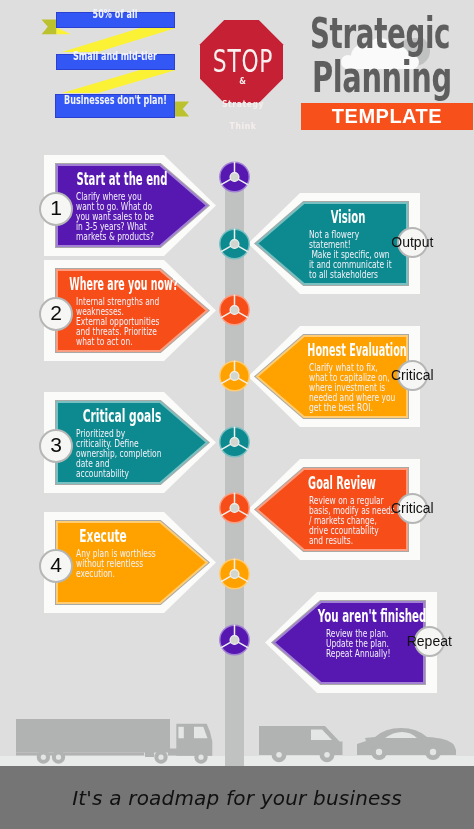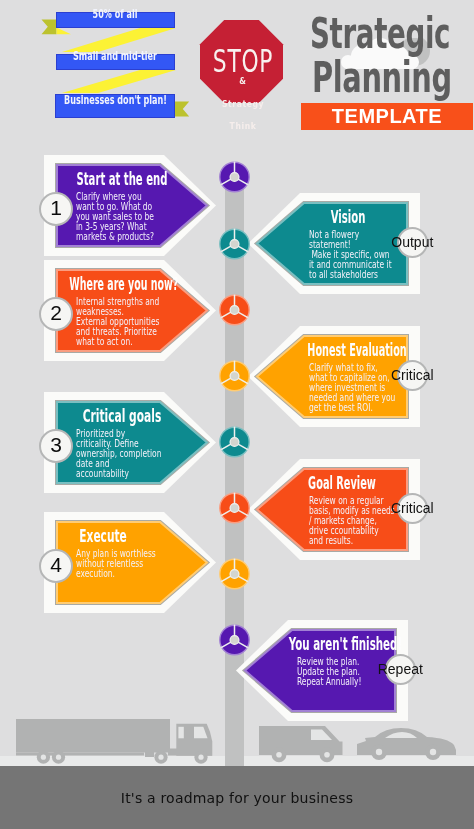--- a/index.html
+++ b/index.html
@@ -5,21 +5,21 @@
   html,body{margin:0;padding:0;}
   body{width:474px;height:829px;background:#dededf;font-family:"DejaVu Sans",sans-serif;overflow:hidden;position:relative;}
   .stage{position:absolute;left:0;top:0;width:474px;height:829px;}
   svg.layer{position:absolute;left:0;top:0;width:474px;height:829px;overflow:visible;}
   .abs{position:absolute;}
 
   
   .road{position:absolute;left:0;top:756px;width:474px;height:10px;background:#e9eaea;}
   .footer-band{position:absolute;left:0;top:766px;width:474px;height:63px;background:#757575;
     display:flex;align-items:center;justify-content:center;}
-  .footer-text{font-family:"DejaVu Sans",sans-serif;font-size:14px;color:#111;letter-spacing:.2px;}
+  .footer-text{font-family:"DejaVu Sans",sans-serif;font-size:20px;color:#111;letter-spacing:.2px;font-style:italic;}
 
   
   .spine{position:absolute;left:225px;top:178px;width:19px;height:588px;background:#c0c1c1;}
   .title{position:absolute;font-family:"DejaVu Sans Condensed","DejaVu Sans",sans-serif;font-weight:bold;
     color:#5e5e5e;letter-spacing:-0.5px;}
   .t1{left:310px;top:9px;font-size:42.5px;transform:scaleX(0.725);transform-origin:0 0;}
   .t2{left:312px;top:53px;font-size:42.5px;transform:scaleX(0.755);transform-origin:0 0;}
   .template-bar{position:absolute;left:301px;top:103px;width:172px;height:27px;background:#f8501a;
     display:flex;align-items:center;justify-content:center;}
   .template-bar span{font-family:"Liberation Sans",sans-serif;font-weight:bold;font-size:20px;color:#fff;letter-spacing:.5px;}
@@ -250,21 +250,21 @@
           <polygon points="159,10 56,10 9,50.5 56,91 159,91" fill="#f74d18" stroke="rgb(251,157,128)" stroke-width="2"></polygon>
         </svg>
         <div class="rowtitle" style="left: 0px; width: 172px; margin-left: 7.5px; top: 16px; transform: scaleX(0.622);">Goal Review</div>
         <div class="rowbody" style="left: 60.7px; top: 37px;">Review on a regular
 basis, modify as needs
 / markets change,
 drive ccountability
 and results.</div>
         <div class="badge" style="left: 148.8px; top: 33.5px;">Critical</div>
       </div>
-      <div class="row" style="left: 236px; top: 592px; width: 172px; height: 101px; margin-top: 28px;">
+      <div class="row" style="left: 265px; top: 592px; width: 172px; height: 101px;">
         <svg width="172" height="101" viewBox="0 0 172 101">
           <polygon points="172,0 52,0 0,50.5 52,101 172,101" fill="#fbfbf9"></polygon>
           <polygon points="159,10 56,10 9,50.5 56,91 159,91" fill="none" stroke="#a9aaa5" stroke-width="4"></polygon>
           <polygon points="159,10 56,10 9,50.5 56,91 159,91" fill="#5618b0" stroke="rgb(162,128,212)" stroke-width="2"></polygon>
         </svg>
         <div class="rowtitle" style="left: 0px; width: 172px; margin-left: 23px; top: 16px; transform: scaleX(0.654);">You aren't finished!</div>
         <div class="rowbody" style="left: 60.7px; top: 37px;">Review the plan.
 Update the plan.
 Repeat Annually!</div>
         <div class="badge" style="left: 148.8px; top: 33.5px;">Repeat</div>

